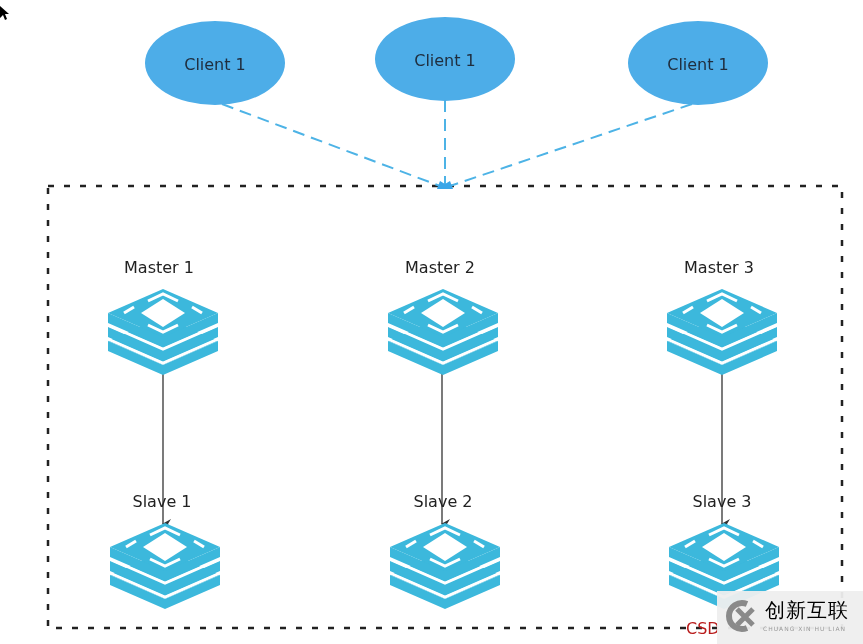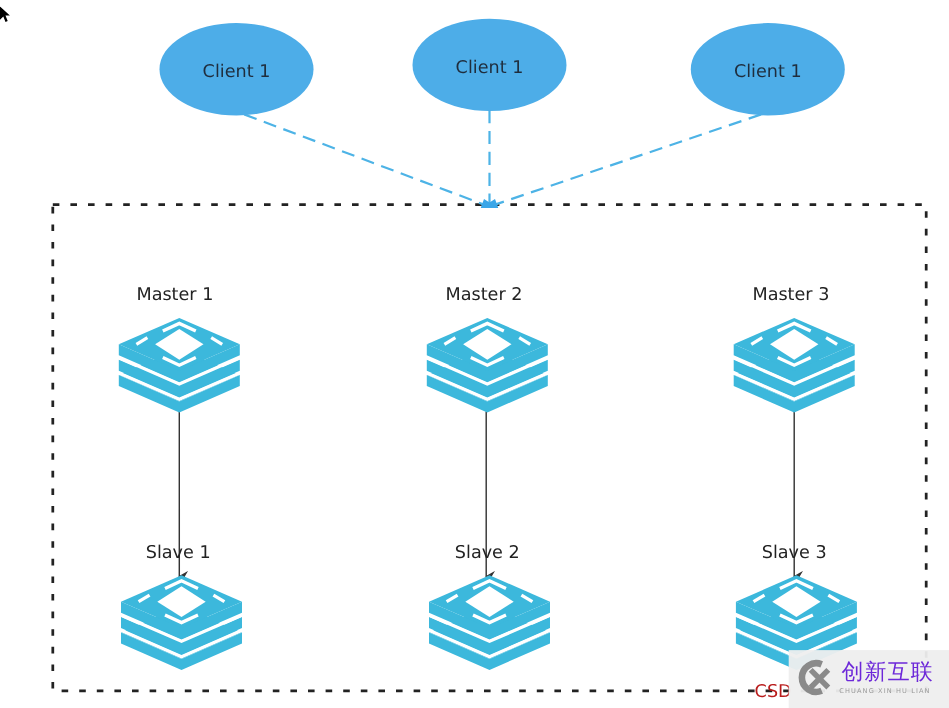--- a/index.html
+++ b/index.html
@@ -3,21 +3,21 @@
 <meta charset="utf-8">
 <style>
   html, body { margin:0; padding:0; background:#ffffff; }
   body { width:863px; height:644px; position:relative; overflow:hidden;
          font-family:"DejaVu Sans", sans-serif; }
   svg.diagram { position:absolute; left:0; top:0; }
   .lbl { font-family:"DejaVu Sans", sans-serif; font-size:16px; fill:#222; }
   .clbl { font-family:"DejaVu Sans", sans-serif; font-size:16px; fill:#1f2d3d; }
   .watermark { position:absolute; left:717px; top:591px; width:146px; height:53px;
                background:rgba(238,238,238,0.95); }
-  .wm-text { position:absolute; left:48px; top:6px; font-size:20px; color:#6d28d9;
+  .wm-text { position:absolute; left:48px; top:6px; font-size:20px; color:#000000;
              font-family:"DejaVu Sans", sans-serif; letter-spacing:1px; }
   .wm-sub { position:absolute; left:46px; top:34px; font-size:6px; color:#9a9a9a;
             font-family:"DejaVu Sans", sans-serif; letter-spacing:1px; }
   .wm-logo { position:absolute; left:6px; top:8px; }
   .cursor { position:absolute; left:0; top:6px; }
   .csd { position:absolute; left:686px; top:619px; font-size:16px; color:#b91c1c;
          font-family:"DejaVu Sans", sans-serif; }
 </style>
 </head>
 <body>

